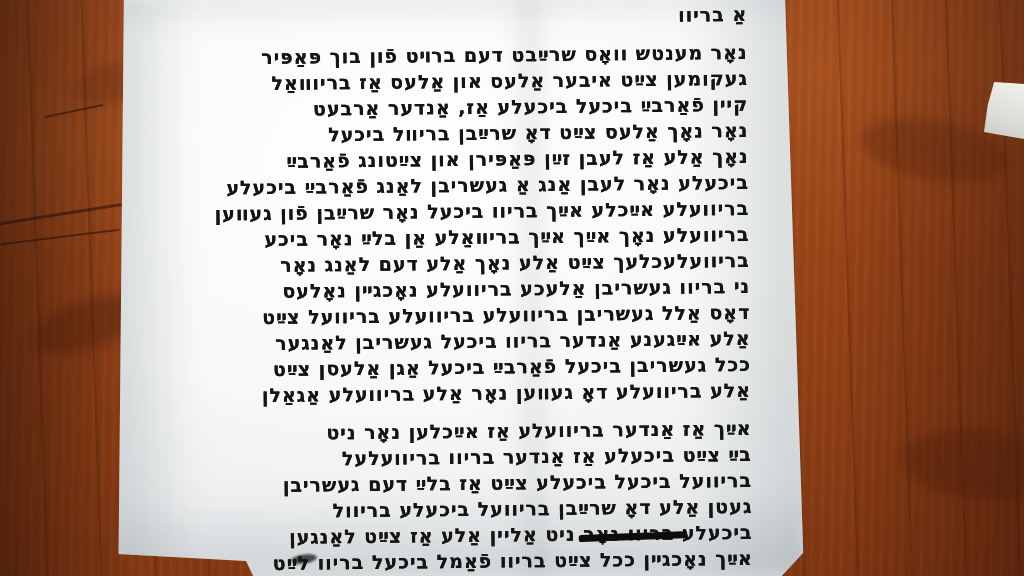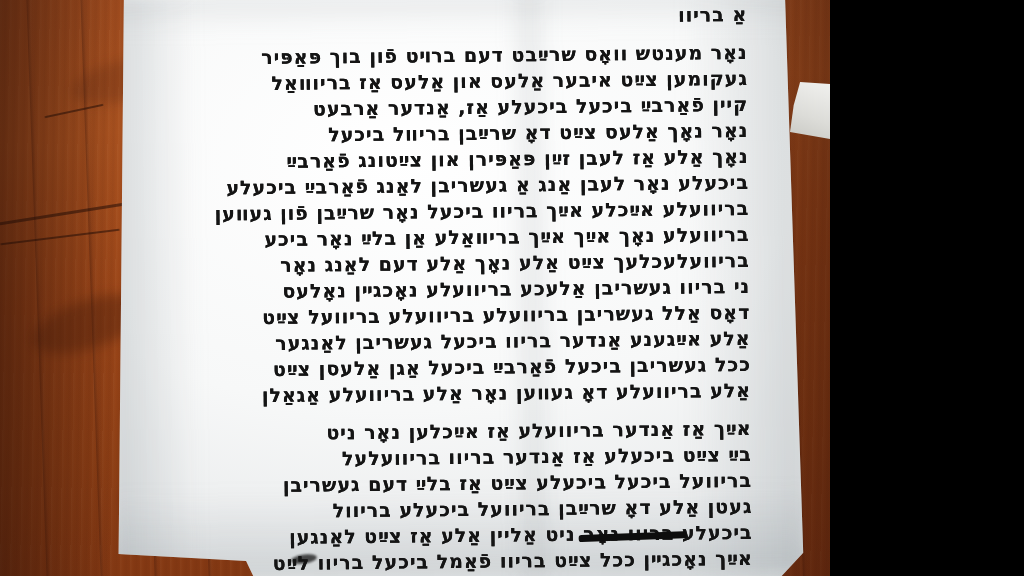--- a/index.html
+++ b/index.html
@@ -2,21 +2,21 @@
 <html><head>
 <meta charset="utf-8">
 <style>
   html, body {
     margin: 0;
     padding: 0;
     background: #000;
   }
   #scene {
     position: relative;
-    width: 830px;
+    width: 1024px;
     height: 576px;
     overflow: hidden;
     font-family: "Liberation Sans", sans-serif;
   }
   
   #table {
     position: absolute;
     inset: 0;
     background:
       

